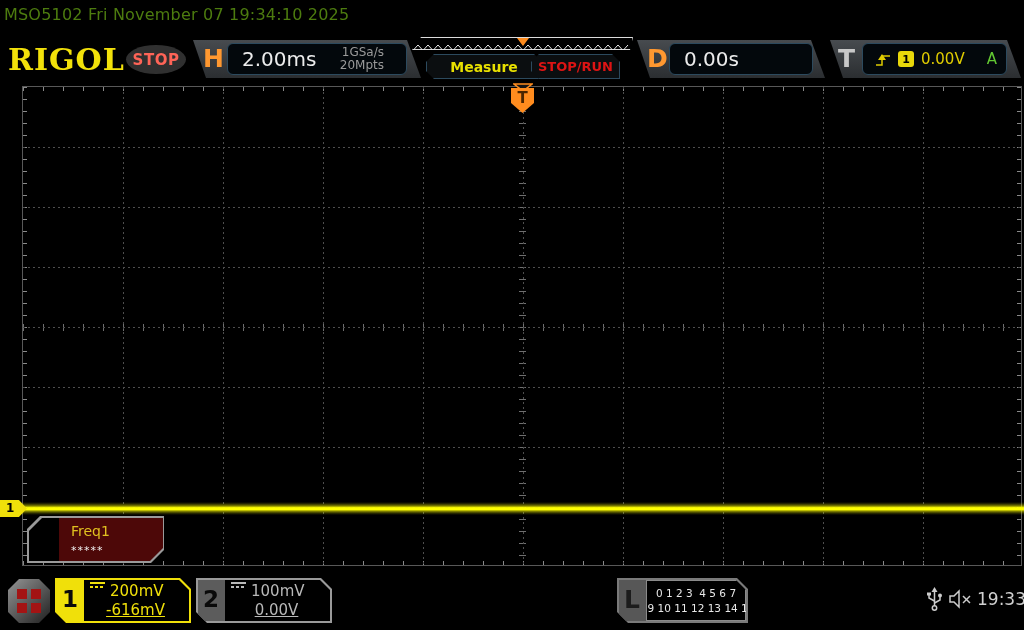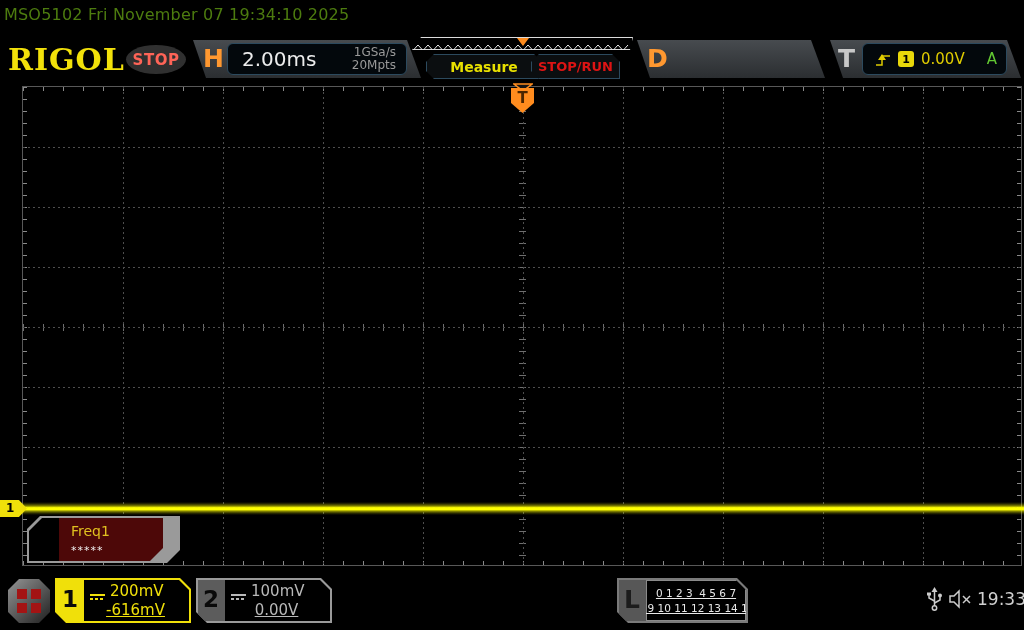--- a/index.html
+++ b/index.html
@@ -20,21 +20,21 @@
   .tb-block { background:linear-gradient(#474b4f,#2b2e31);
     clip-path:polygon(0 0, calc(100% - 14px) 0, 100% 100%, 13px 100%); }
   .tb-letter { font-size:25px; font-weight:bold; line-height:38px; }
   .inner-panel { position:absolute; background:#03080c; border:1px solid #2c4a5e;
     border-radius:6px; }
 
   #h-block { left:193px; top:40px; width:228px; height:38px; }
   #h-letter { left:10px; top:0; color:#ff9830; }
   #h-panel { left:34px; top:3px; width:180px; height:32px; display:flex; align-items:center;gap:8px; }
   #timebase { font-size:20px; color:#ececec; padding-left:14px; }
-  #acq { margin-left:auto; text-align:right; padding-right:10px; font-size:12px;
+  #acq { margin-left:auto; text-align:right; padding-right:22px; font-size:12px;
     color:#9a9a9a; line-height:13px; }
 
   #preview-strip { left:412px; top:37px; width:221px; height:13px; border:1px solid #dcdcdc;
     background:#000; clip-path:polygon(9px 0,100% 0,calc(100% - 3px) 100%,0 100%); }
   #preview-marker { left:517px; top:38px; width:0; height:0;
     border-left:6px solid transparent; border-right:6px solid transparent;
     border-top:8px solid #ff8c1e; }
 
   .menu-btn { background:#0b0e10; border:1px solid #2c4a5e; display:flex; align-items:center;
     justify-content:center; font-weight:bold;
@@ -86,21 +86,21 @@
     background:linear-gradient(to bottom, rgba(255,255,0,0) 0%, rgba(255,255,0,0.18) 14%,
       rgba(255,255,0,0.5) 30%, #ffff00 44%, #ffff00 58%, rgba(255,255,0,0.5) 72%,
       rgba(255,255,0,0.18) 86%, rgba(255,255,0,0) 100%); }
   #ch1-marker { left:0; top:500px; width:27px; height:17px; background:#f0e00a;
     clip-path:polygon(0 0,70% 0,100% 50%,70% 100%,0 100%);
     color:#000; font-size:12px; font-weight:bold; text-align:left; line-height:17px;
     padding-left:6px; }
 
   
   .cham-tl-br { clip-path:polygon(13px 0,100% 0,100% calc(100% - 13px),calc(100% - 13px) 100%,0 100%,0 13px); }
-  #freq-box-outer { left:27px; top:516px; width:153px; height:47px; background:#9a9a9a; }
+  #freq-box-outer { left:27px; top:516px; width:137px; height:47px; background:#9a9a9a; }
   #freq-box-inner { position:absolute; left:2px; top:2px; width:134px; height:43px;
     background:linear-gradient(to right,#000 0 30px,#4d0808 30px); }
   #freq-name { position:absolute; left:42px; top:5px; color:#e0c020; font-size:14px; }
   #freq-value { position:absolute; left:42px; top:26px; color:#f2f2f2; font-size:11px; letter-spacing:1px; }
 
   
   .cham-tr-bl { clip-path:polygon(0 0,calc(100% - 11px) 0,100% 11px,100% 100%,11px 100%,0 calc(100% - 11px)); }
   #menu-btn { left:8px; top:579px; width:42px; height:44px;
     background:linear-gradient(135deg,#959595,#202020);
     clip-path:polygon(11px 0,calc(100% - 11px) 0,100% 11px,100% calc(100% - 11px),
@@ -108,42 +108,42 @@
     display:grid; grid-template-columns:10px 10px; grid-template-rows:10px 10px; gap:4px;
     align-content:center; justify-content:center; }
   .menu-sq { background:#a31414; }
 
   .ch-badge { top:578px; width:136px; height:45px; position:absolute; }
   .ch-tab-num { position:absolute; left:0; top:0; width:30px; height:100%;
     font-size:23px; font-weight:bold; color:#0a0a0a; text-align:center; line-height:43px; }
   .ch-panel { position:absolute; left:29px; top:2px; right:2px; bottom:2px; background:#000;
     clip-path:polygon(0 0,calc(100% - 10px) 0,100% 10px,100% 100%,0 100%);
     padding:2px 8px 2px 6px; font-size:15px; }
-  .ch-line1 { display:flex; align-items:flex-end; gap:5px; line-height:19px; }
+  .ch-line1 { display:flex; align-items:flex-start; gap:5px; line-height:19px; }
   .ch-line2 { text-align:center; line-height:19px;text-decoration:underline; }
   .coupling-icon { width:15px; height:7px; border-top:2px solid; display:inline-block;
     position:relative; }
   .coupling-icon::after { content:""; position:absolute; left:0; top:2px; width:15px; height:2px;
     background:repeating-linear-gradient(to right, currentColor 0 3px, transparent 3px 5px); }
 
   #ch1-badge { left:55px; background:#f0e00a; }
   #ch1-badge .ch-panel { color:#f0e00a; }
   #ch2-badge { left:196px; background:#9a9a9a; }
   #ch2-tab { position:absolute; left:2px; top:2px; width:28px; bottom:2px; background:#5c5c5c; }
   #ch2-badge .ch-panel { color:#b8b8b8; }
 
   #logic-badge { left:617px; top:578px; width:131px; height:45px; position:absolute; background:#7a7a7a; }
   #logic-tab { position:absolute; left:2px; top:2px; width:27px; bottom:2px; background:#575757; }
   #logic-letter { position:absolute; left:0; top:0; width:30px; height:100%; color:#1c1c1c;
     font-size:25px; font-weight:bold; text-align:center; line-height:43px; }
   #logic-panel { position:absolute; left:29px; top:2px; right:2px; bottom:2px; background:#000;
     clip-path:polygon(0 0,calc(100% - 10px) 0,100% 10px,100% 100%,0 100%);
     box-shadow:inset 0 0 0 1px #8a8a8a; color:#e8e8e8; font-size:10.5px;
     display:flex; flex-direction:column; align-items:center; justify-content:center;
-    line-height:15px; white-space:pre;text-decoration:underline; }
+    line-height:15px; white-space:pre; }
 
   #usb-icon { left:926px; top:587px; }
   #speaker-icon { left:948px; top:589px; }
   #clock { left:977px; top:589px; font-size:17px; color:#d0d0d0; }
 </style>
 </head>
 <body>
 
 <div class="abs" id="titlebar">MSO5102  Fri November 07 19:34:10 2025</div>
 
@@ -166,20 +166,23 @@
     <polyline id="zigzag" fill="none" stroke="#e8e8e8" stroke-width="1" points="0,8.5 5,3 10,8.5 15,3 20,8.5 25,3 30,8.5 35,3 40,8.5 45,3 50,8.5 55,3 60,8.5 65,3 70,8.5 75,3 80,8.5 85,3 90,8.5 95,3 100,8.5 105,3 110,8.5 115,3 120,8.5 125,3 130,8.5 135,3 140,8.5 145,3 150,8.5 155,3 160,8.5 165,3 170,8.5 175,3 180,8.5 185,3 190,8.5 195,3 200,8.5 205,3 210,8.5 215,3"></polyline>
   </svg>
 </div>
 <div class="abs" id="preview-marker"></div>
 
 <div class="abs menu-btn" id="measure-btn">Measure</div>
 <div class="abs menu-btn" id="stoprun-btn">STOP/RUN</div>
 
 <div class="abs tb-block" id="d-block">
   <span class="abs tb-letter" id="d-letter">D</span>
+  <div class="inner-panel" id="d-panel">
+    <span id="delay-value">0.00s</span>
+  </div>
 </div>
 
 <div class="abs tb-block" id="t-block">
   <span class="abs tb-letter" id="t-letter">T</span>
   <div class="inner-panel" id="t-panel">
     <svg id="trig-icon" width="16" height="15">
       <polyline points="1,13 7,13 7,4 15,4" fill="none" stroke="#e0cc00" stroke-width="1.5"></polyline>
       <polygon points="3,8 11,8 7,2" fill="#e0cc00"></polygon>
     </svg>
     <span id="trig-source">1</span>

